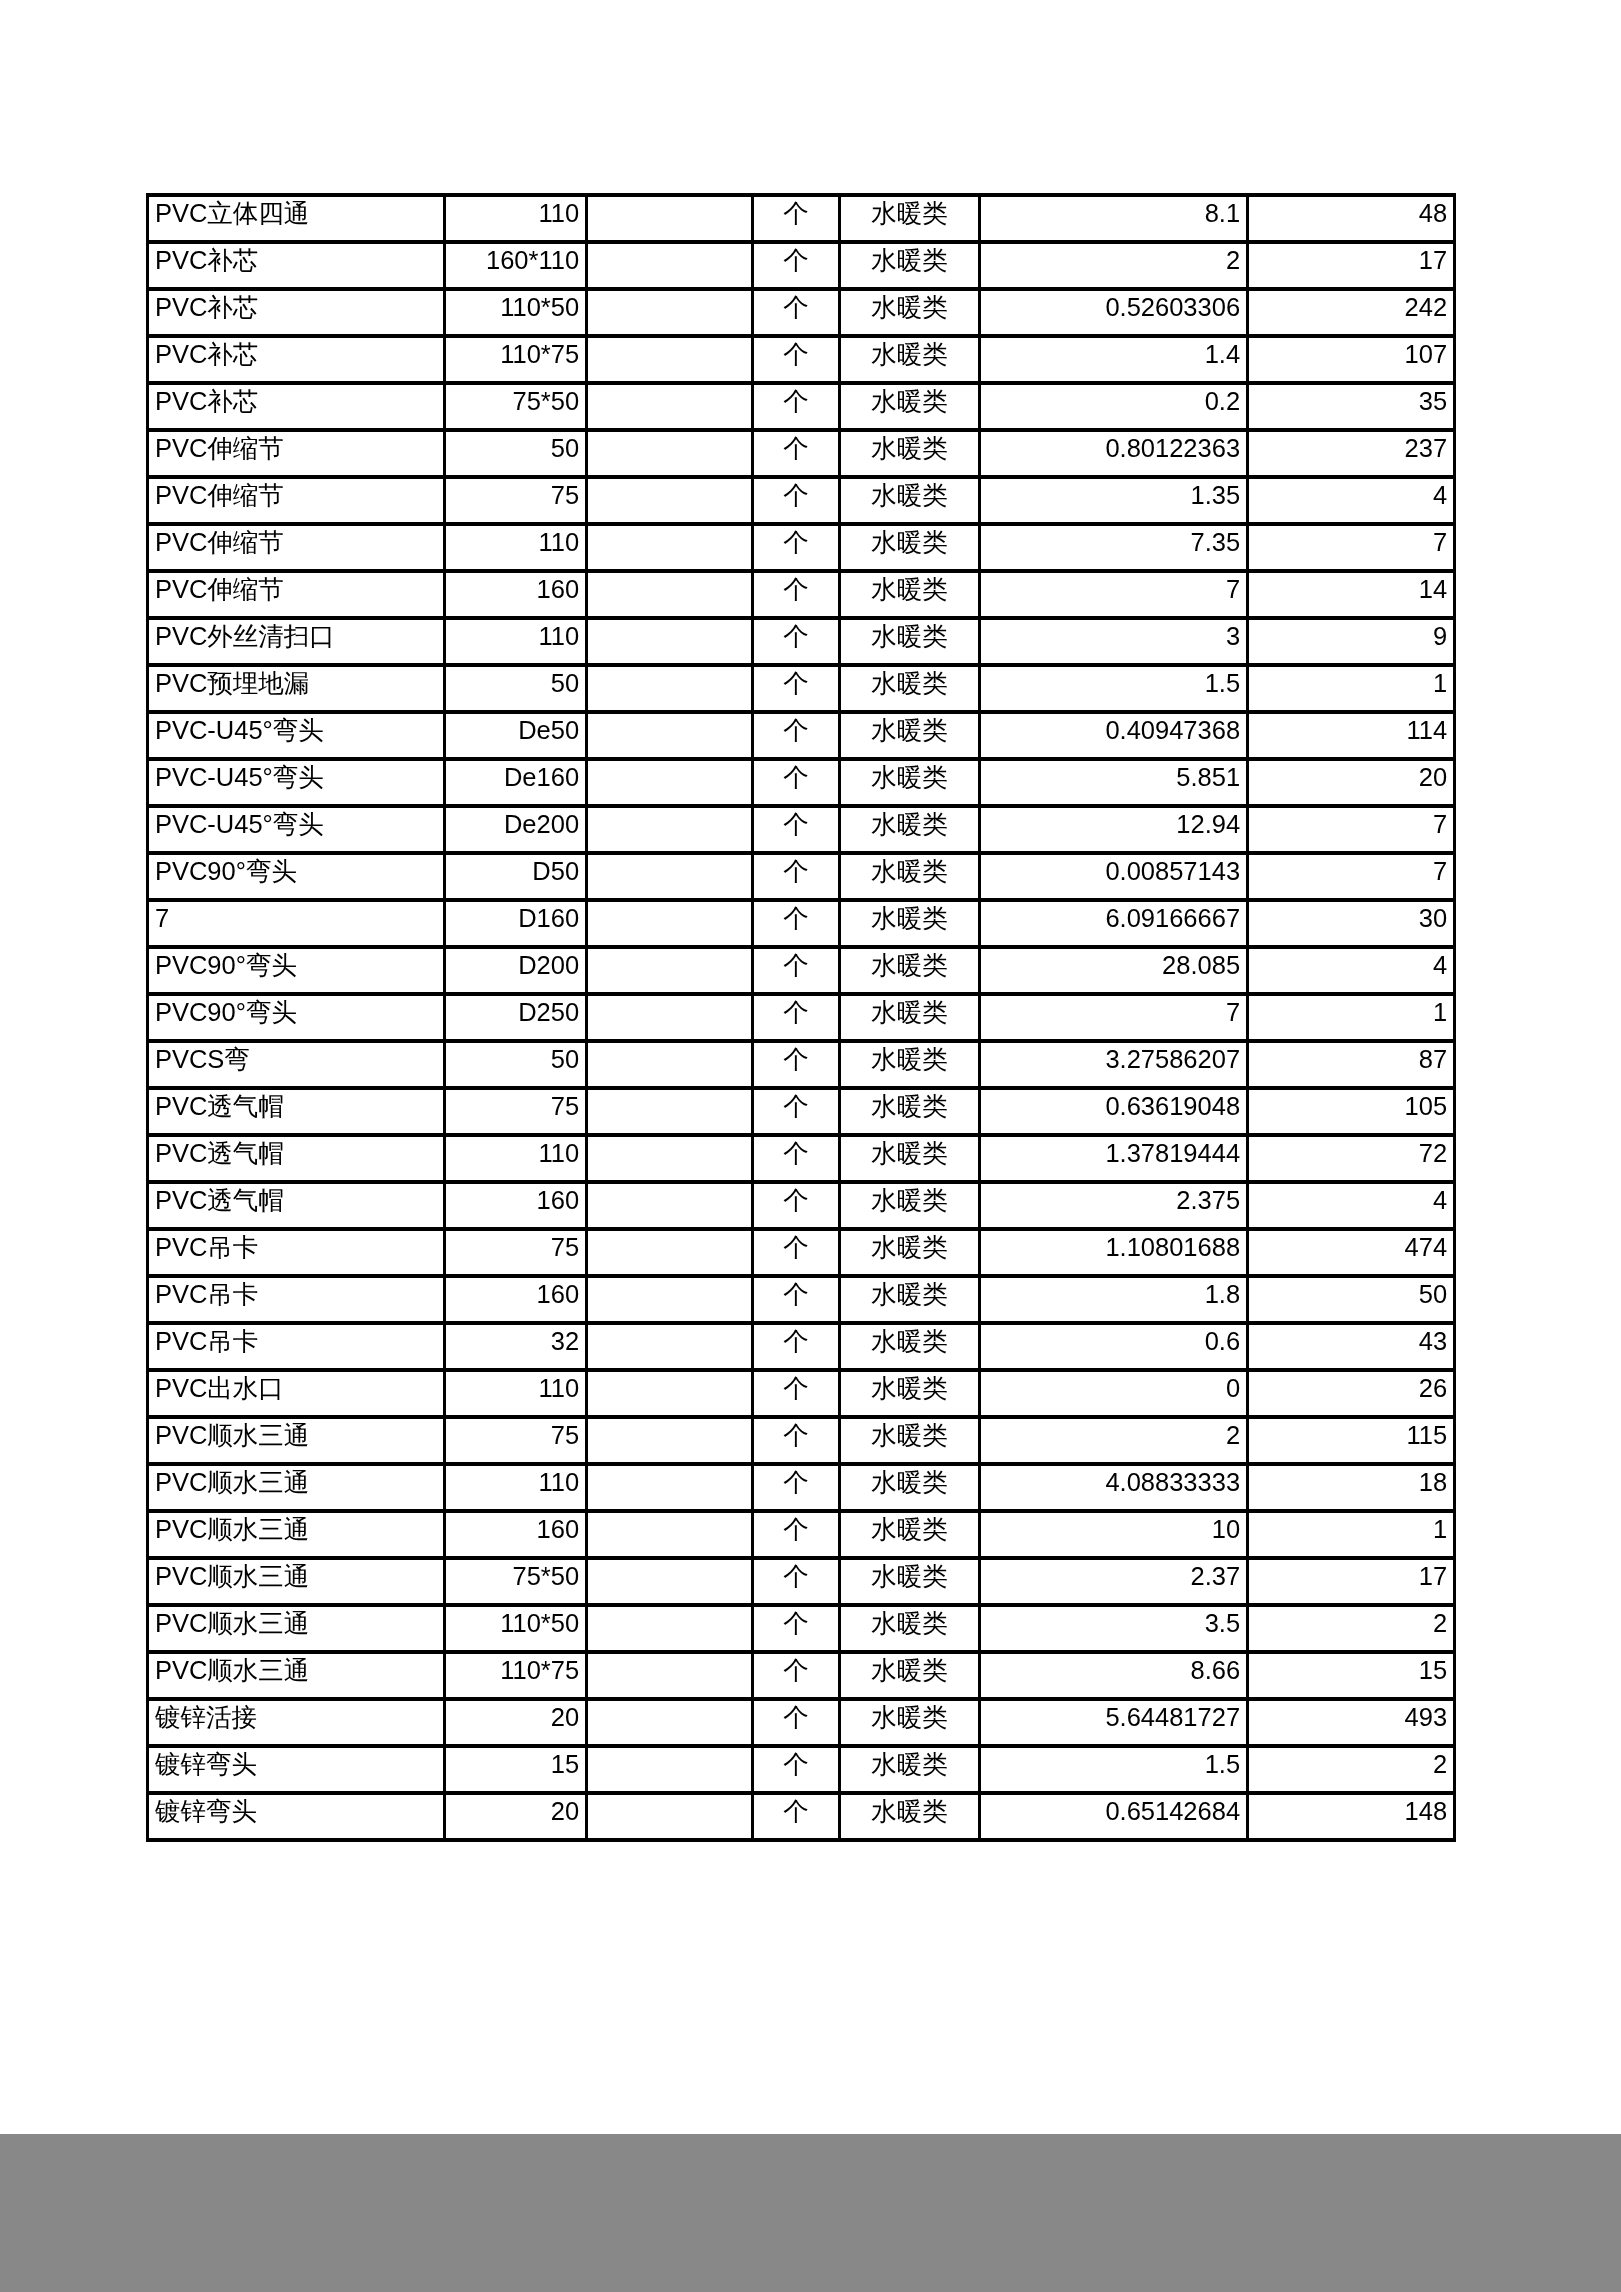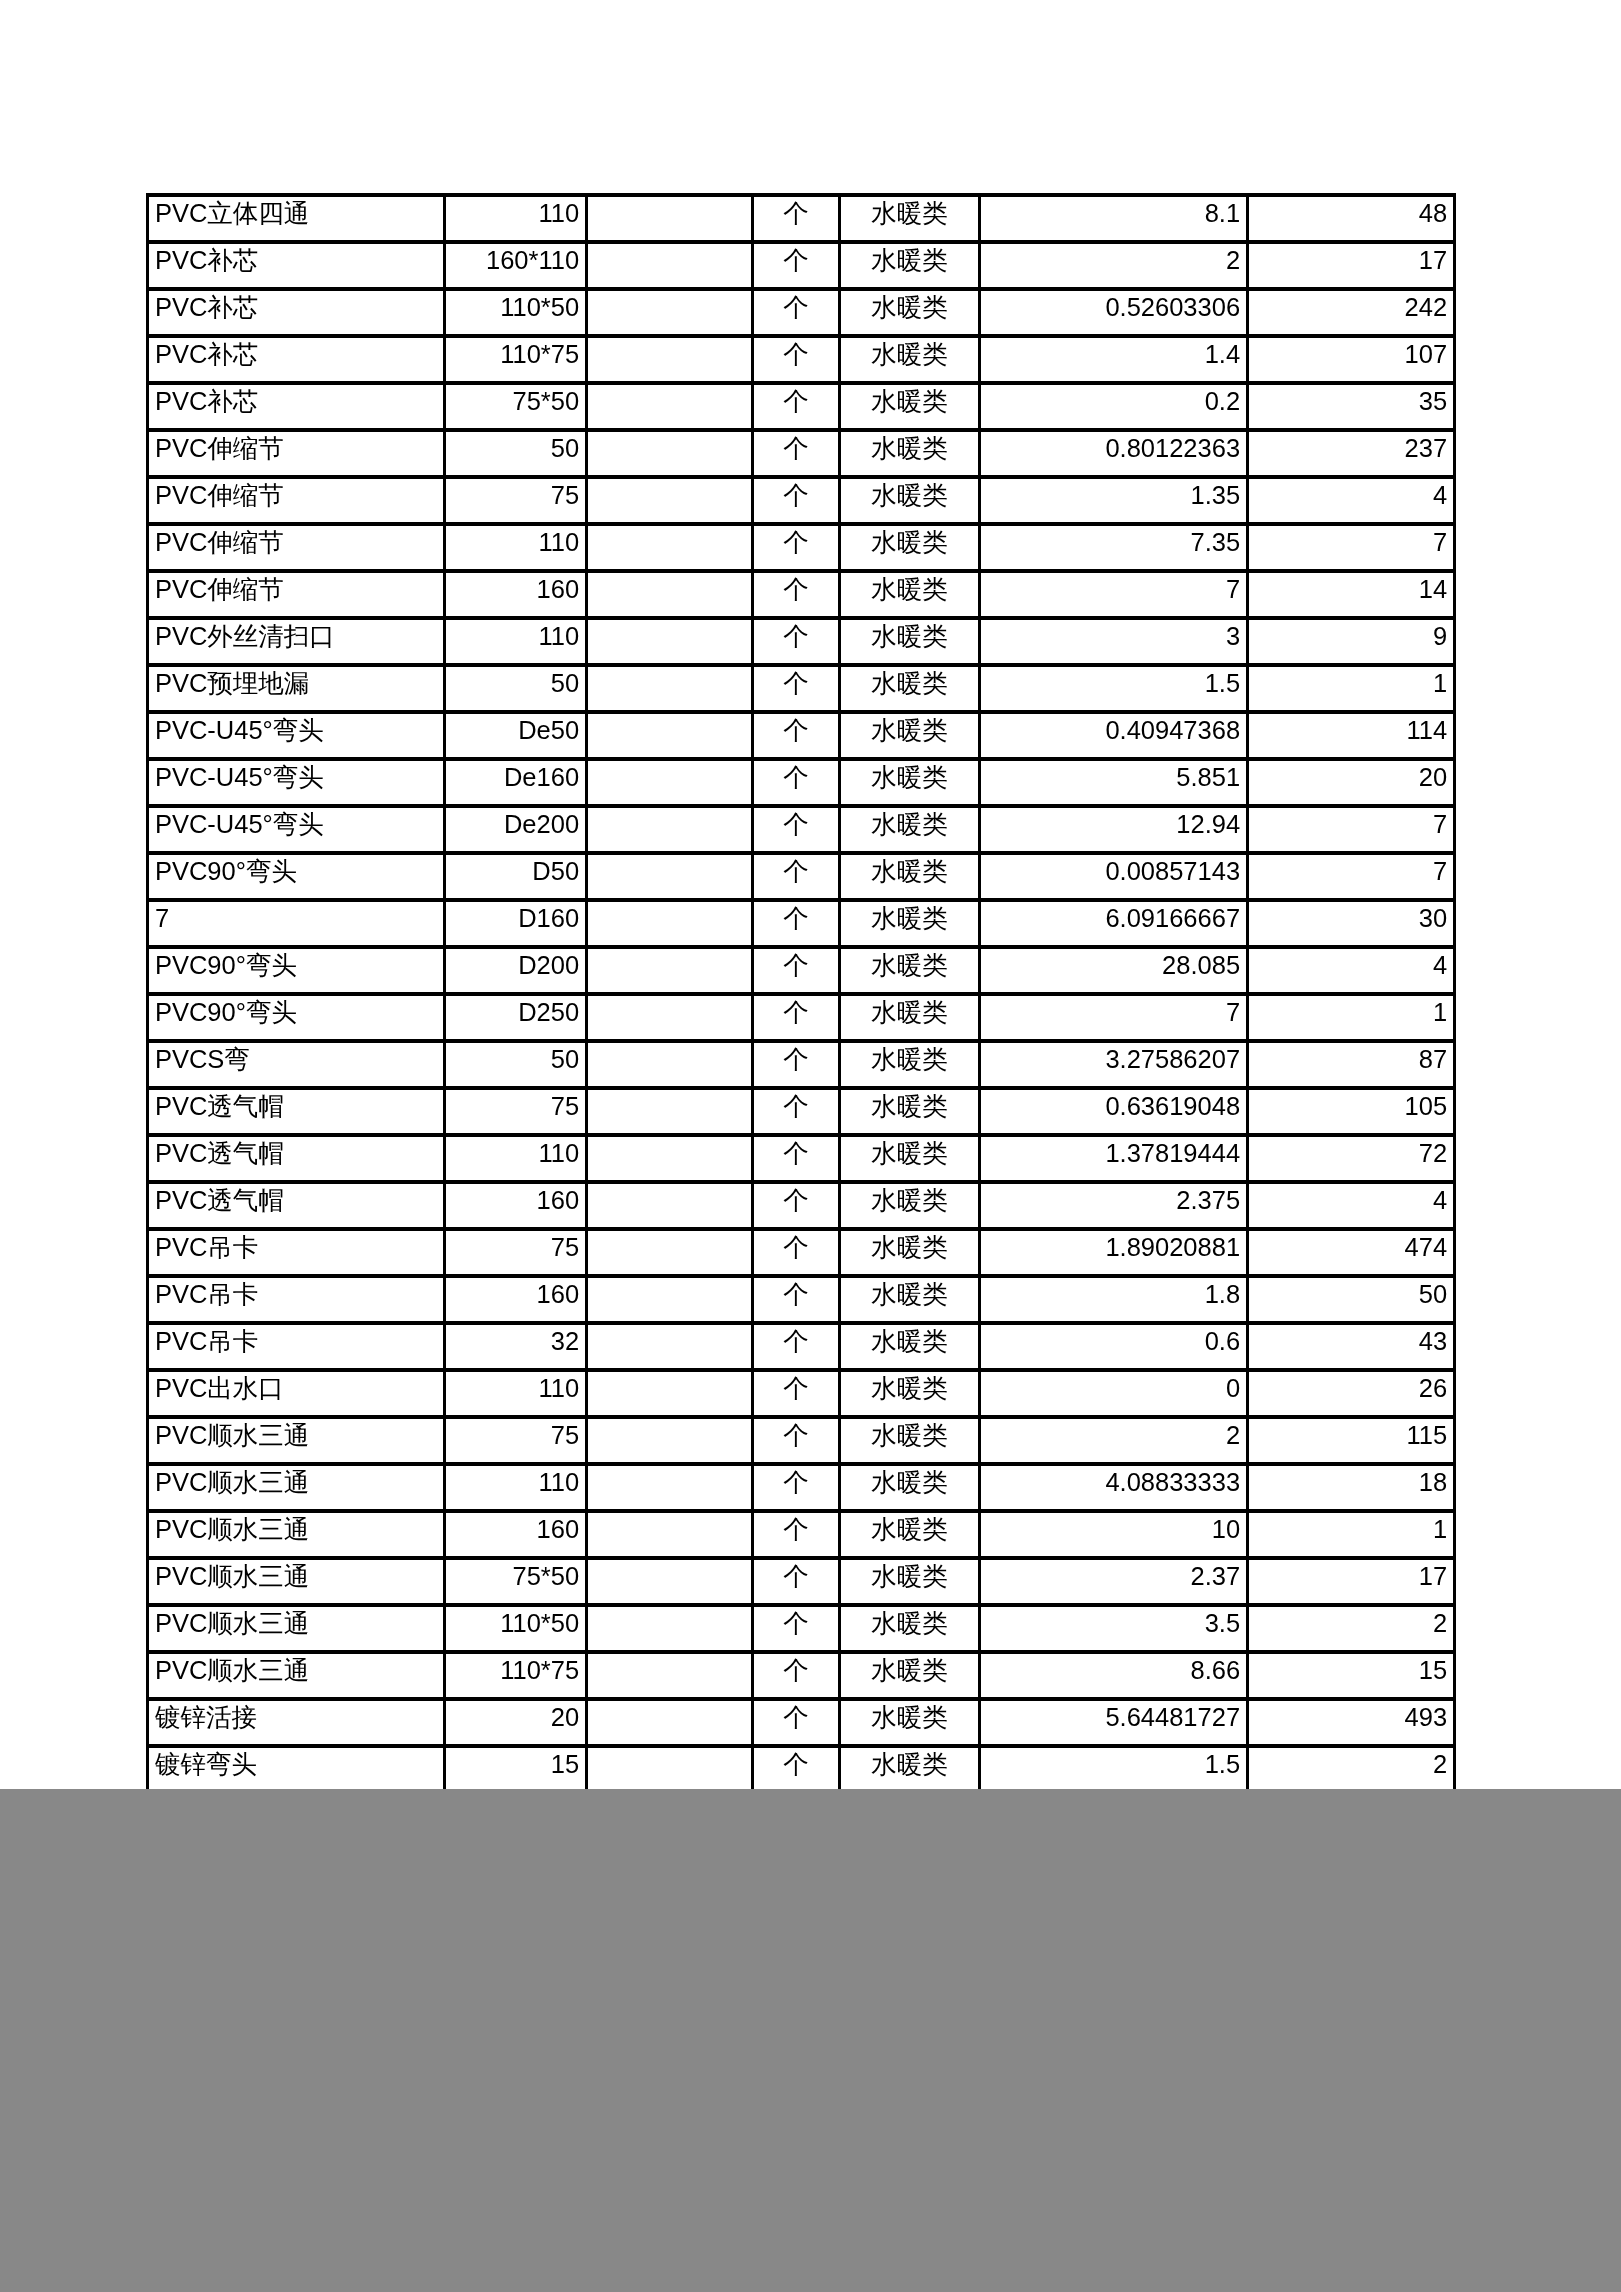--- a/index.html
+++ b/index.html
@@ -1,20 +1,20 @@
 <!DOCTYPE html>
 <html><head>
 <meta charset="utf-8">
 <style>
   html, body { margin: 0; padding: 0; }
   body { background: #888; }
   .page {
     position: relative;
     width: 1621px;
-    height: 1789px;
+    height: 2134px;
     background: #ffffff;
     margin: 0 auto;
     overflow: hidden;
     font-family: "Liberation Sans", sans-serif;
     color: #000000;
   }
   table.sheet {
     position: absolute;
     left: 146px;
     top: 193px;
@@ -255,21 +255,21 @@
     <td class="c-cat">水暖类</td>
     <td class="c-price">2.375</td>
     <td class="c-qty">4</td>
   </tr>
         <tr>
     <td class="c-name">PVC吊卡</td>
     <td class="c-spec">75</td>
     <td class="c-blank"></td>
     <td class="c-unit">个</td>
     <td class="c-cat">水暖类</td>
-    <td class="c-price">1.89020881</td>
+    <td class="c-price">1.10801688</td>
     <td class="c-qty">474</td>
   </tr>
         <tr>
     <td class="c-name">PVC吊卡</td>
     <td class="c-spec">160</td>
     <td class="c-blank"></td>
     <td class="c-unit">个</td>
     <td class="c-cat">水暖类</td>
     <td class="c-price">1.8</td>
     <td class="c-qty">50</td>

